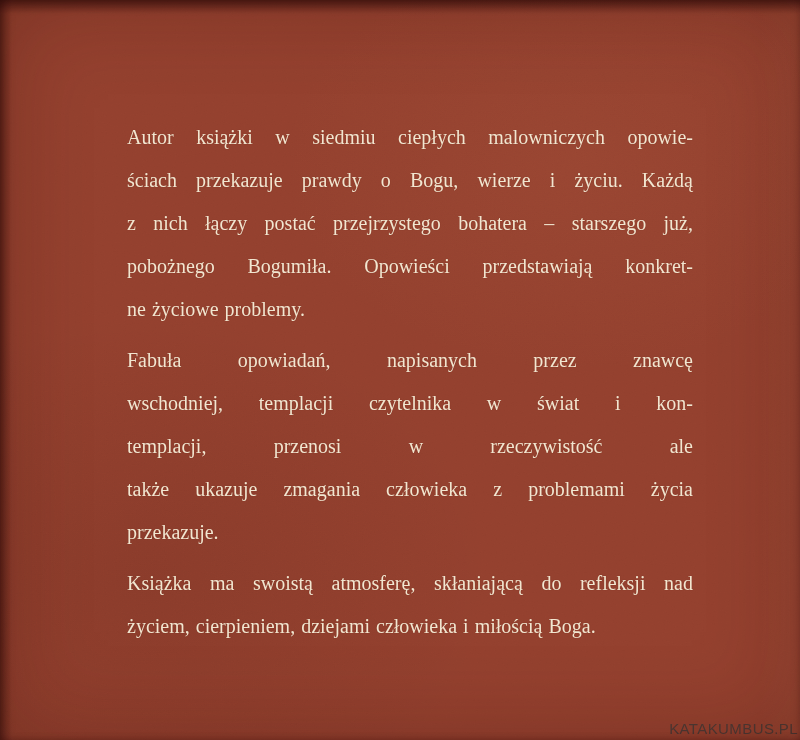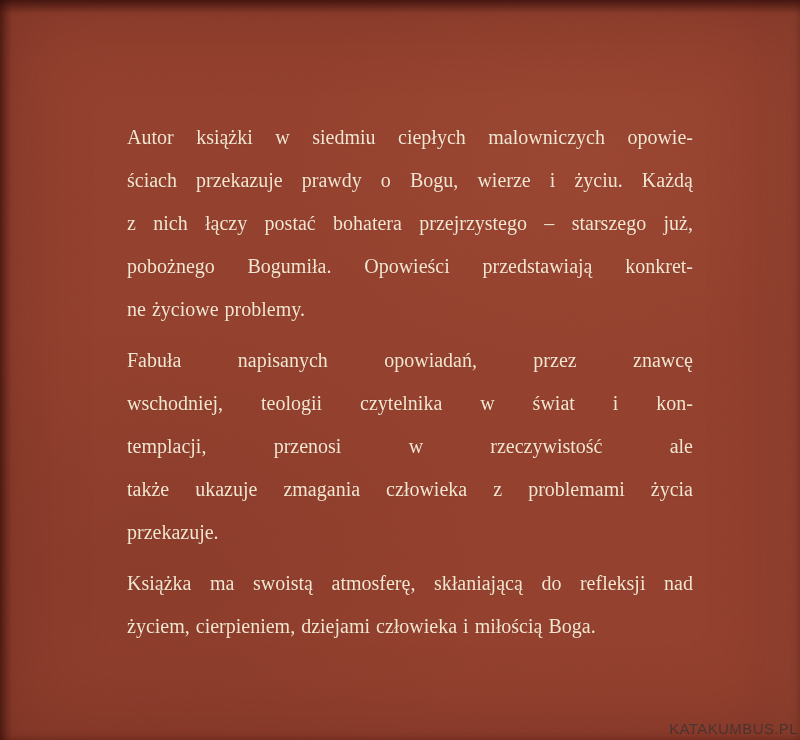--- a/index.html
+++ b/index.html
@@ -107,22 +107,22 @@
           <span>wierze</span>
           <span>i</span>
           <span>życiu.</span>
           <span>Każdą</span>
         </div>
       <div class="line">
           <span>z</span>
           <span>nich</span>
           <span>łączy</span>
           <span>postać</span>
+          <span>przejrzystego</span>
           <span>bohatera</span>
-          <span>przejrzystego</span>
           <span>–</span>
           <span>starszego</span>
           <span>już,</span>
         </div>
       <div class="line">
           <span>pobożnego</span>
           <span>Bogumiła.</span>
           <span>Opowieści</span>
           <span>przedstawiają</span>
           <span>konkret-</span>
@@ -130,28 +130,28 @@
       <div class="line last">
           <span>ne</span>
           <span>życiowe</span>
           <span>problemy.</span>
         </div>
     </div>
 
     <div class="para">
       <div class="line">
           <span>Fabuła</span>
+          <span>opowiadań,</span>
           <span>napisanych</span>
-          <span>opowiadań,</span>
           <span>przez</span>
           <span>znawcę</span>
         </div>
       <div class="line">
           <span>wschodniej,</span>
-          <span>teologii</span>
+          <span>templacji</span>
           <span>czytelnika</span>
           <span>w</span>
           <span>świat</span>
           <span>i</span>
           <span>kon-</span>
         </div>
       <div class="line">
           <span>templacji,</span>
           <span>przenosi</span>
           <span>w</span>

